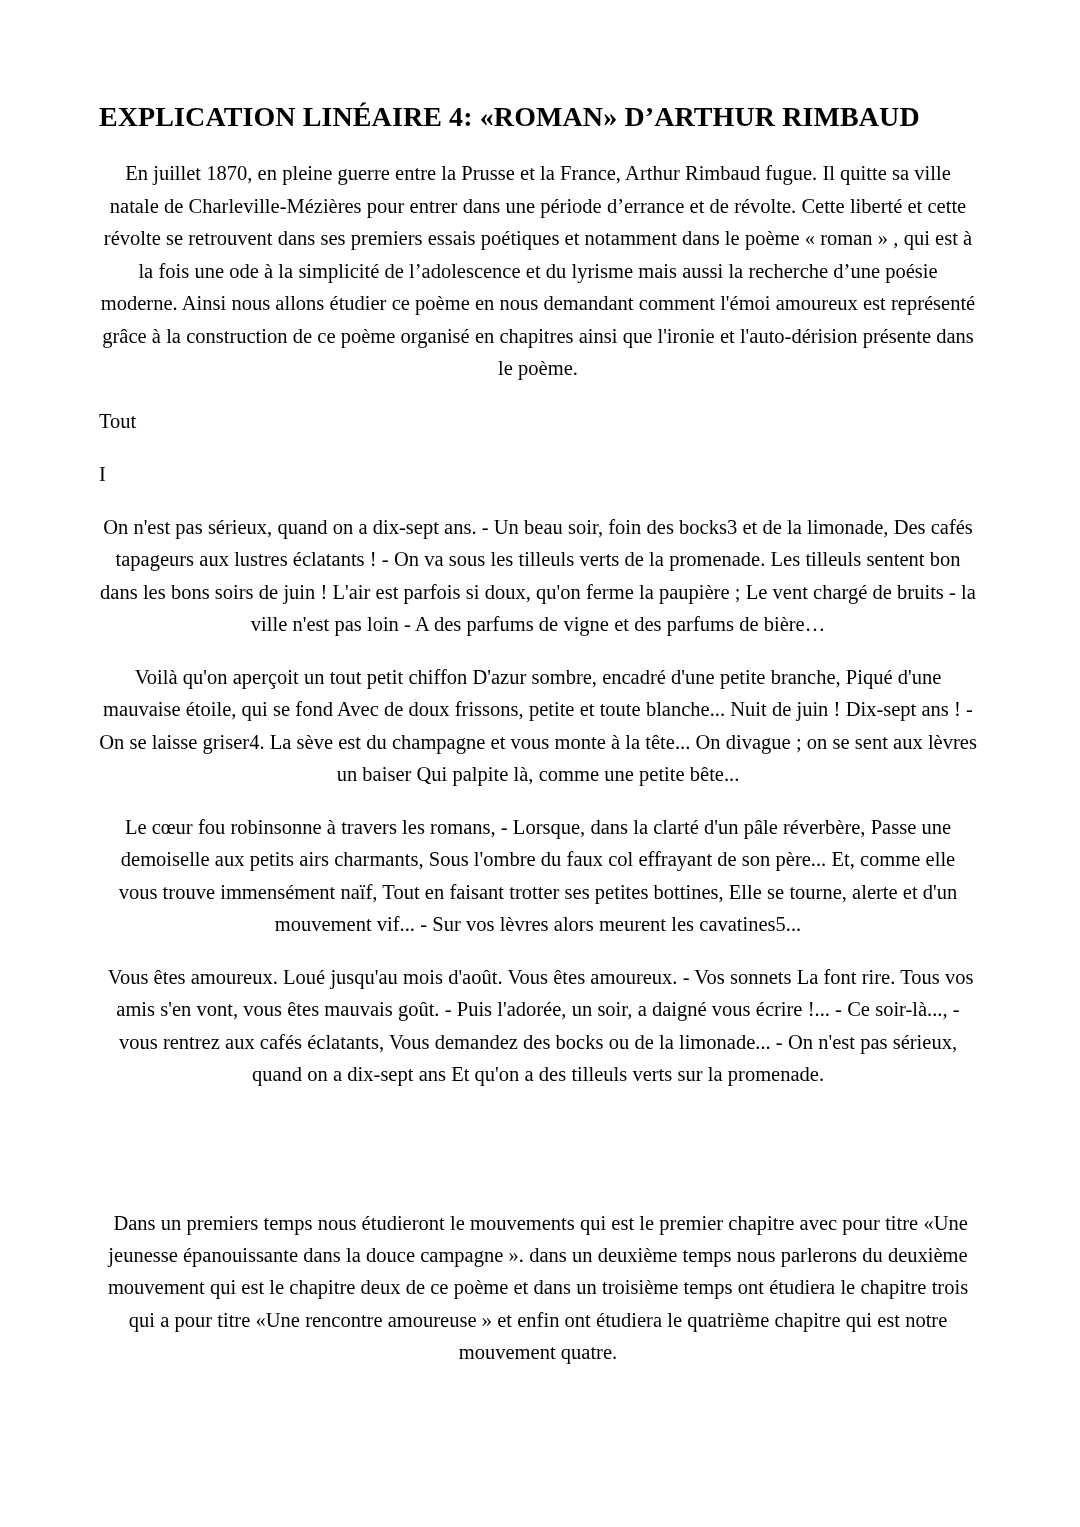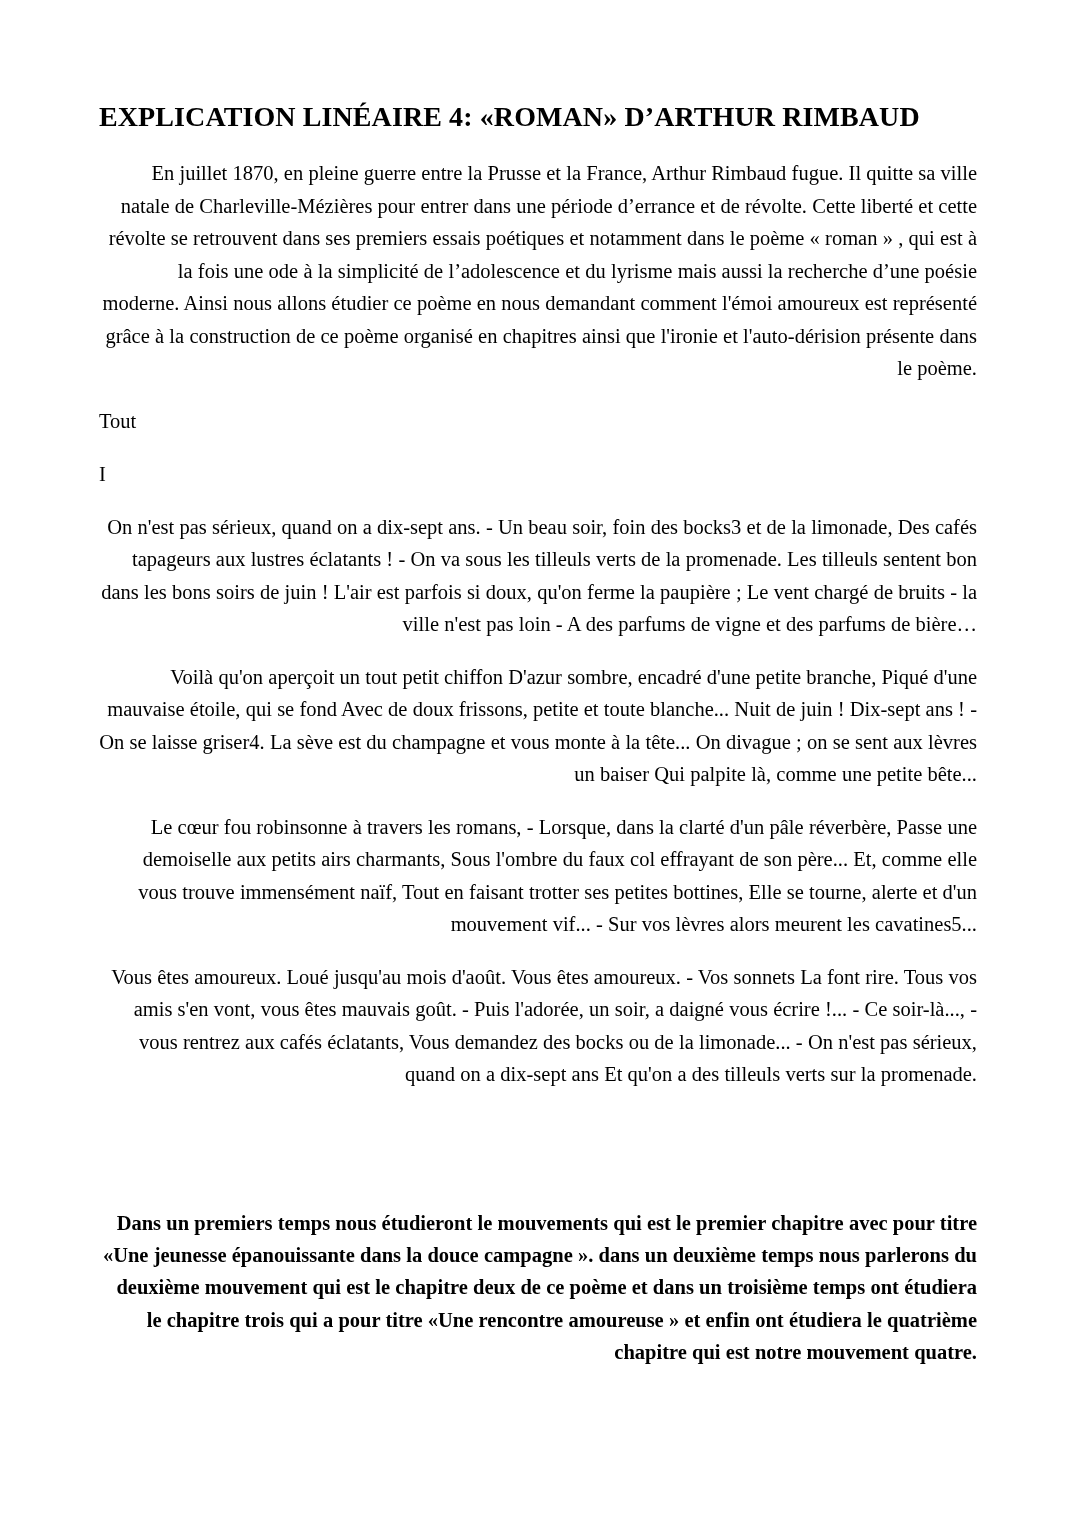--- a/index.html
+++ b/index.html
@@ -27,41 +27,40 @@
     font-size: 28px;
     line-height: 1.30;
     margin: 0 0 22px 0;
     letter-spacing: 0.1px;
     white-space: pre-wrap;
   }
   .para {
     font-size: 20.5px;
     line-height: 1.585;
     margin: 0 0 20px 0;
-    text-align: right;
+    text-align: center;
     white-space: pre-wrap;
     word-spacing: 0.1px;
   }
   .section-label {
     font-size: 20.5px;
     line-height: 1.585;
     margin: 0 0 20px 0;
     white-space: pre-wrap;
   }
   .poem-title {
     font-size: 20.5px;
     line-height: 1.585;
     margin: 0 0 21px 0;
   }
   .spacer-block {
     height: 96px;
   }
   .analysis .para {
     margin-bottom: 22px;
-    font-weight: bold;
   }
 </style>
 </head>
 <body>
 
 <div class="page">
 
   <h1 class="doc-title">EXPLICATION LINÉAIRE 4: «ROMAN» D’ARTHUR RIMBAUD</h1>
 
   <p class="para">En juillet 1870, en pleine guerre entre la Prusse et la France, Arthur Rimbaud fugue. Il quitte sa ville natale de Charleville-Mézières pour entrer dans une période d’errance et de révolte. Cette liberté et cette révolte se retrouvent dans ses premiers essais poétiques et notamment dans le poème « roman » , qui est à la fois une ode à la simplicité de l’adolescence et du lyrisme mais aussi la recherche d’une poésie moderne. Ainsi nous allons étudier ce poème en nous demandant comment l'émoi amoureux est représenté grâce à la construction de ce poème organisé en chapitres ainsi que l'ironie et l'auto-dérision présente dans le poème.</p>

